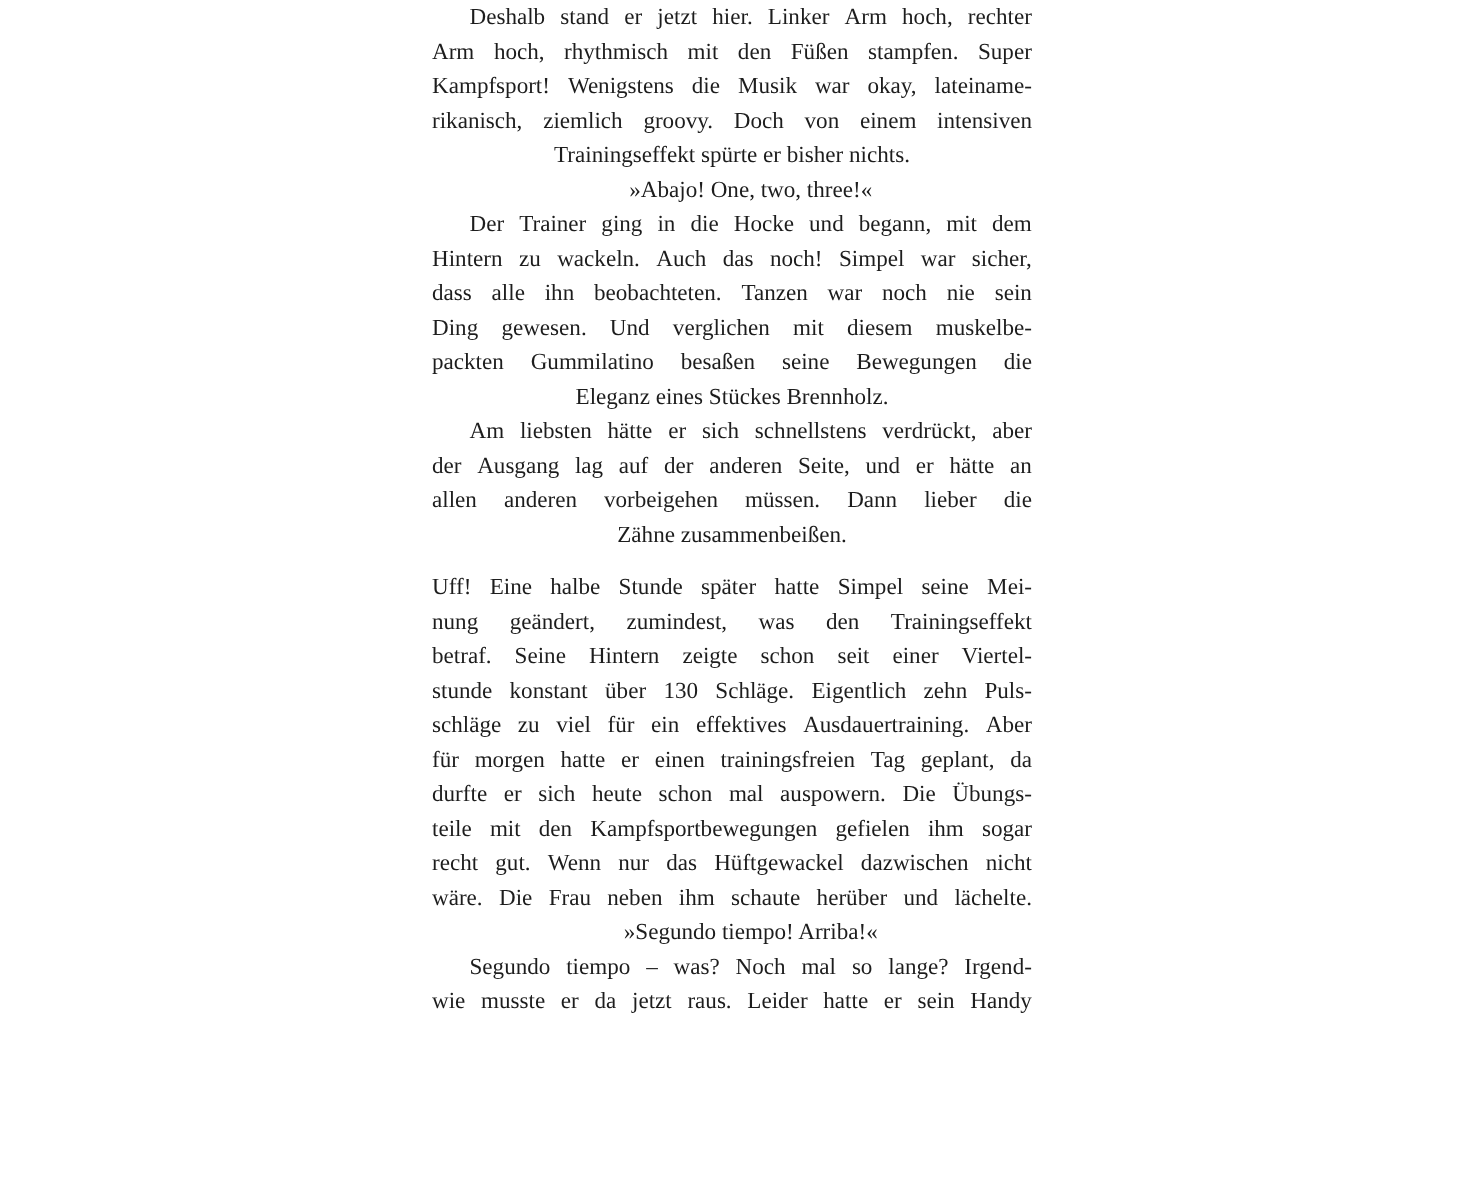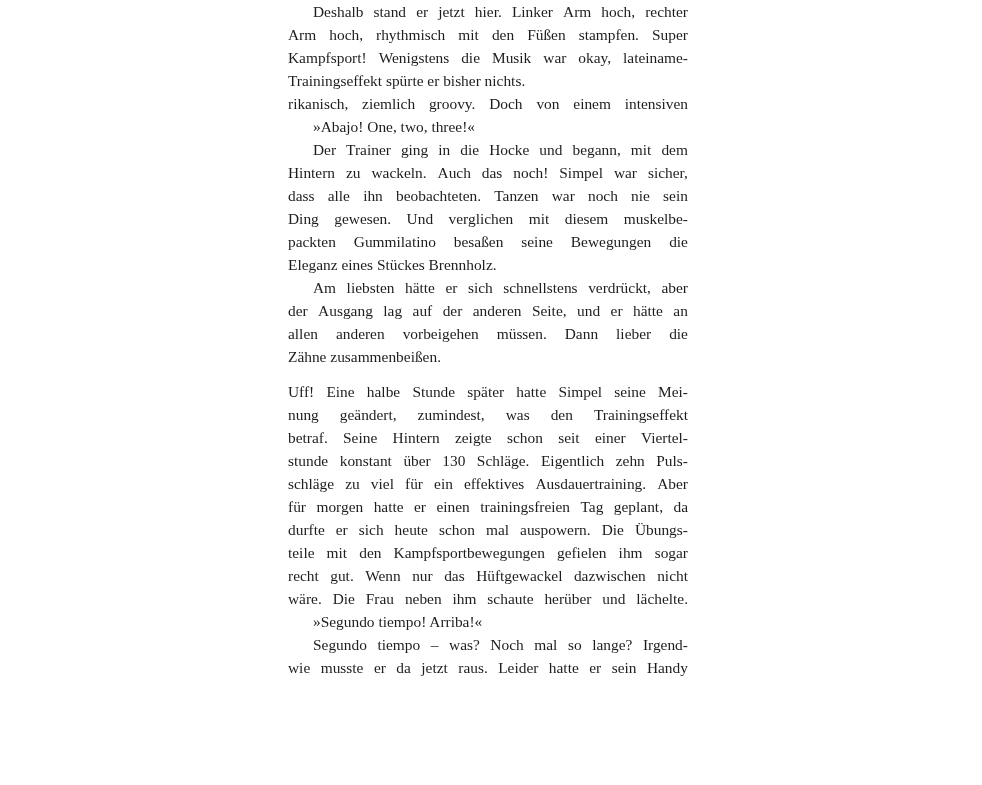--- a/index.html
+++ b/index.html
@@ -24,21 +24,21 @@
     top: 0;
     width: 400px;
     font-size: 15.4px;
   }
   .para { margin: 0; }
   .para.break-before { margin-top: 12px; }
   .line {
     height: 23px;
     line-height: 23px;
     white-space: nowrap;
-    text-align: left;
+    text-align: center;
   }
   .line.just {
     display: flex;
     justify-content: space-between;
     white-space: normal;
   }
   .line.just span { display: inline-block; white-space: nowrap; }
   .line.indent { padding-left: 25px; }
   #page-number {
     position: absolute;
@@ -79,30 +79,30 @@
         </div>
         <div class="line just">
           <span>Kampfsport!</span>
           <span>Wenigstens</span>
           <span>die</span>
           <span>Musik</span>
           <span>war</span>
           <span>okay,</span>
           <span>lateiname-</span>
         </div>
-        <div class="line">Trainingseffekt spürte er bisher nichts.</div>
         <div class="line just">
           <span>rikanisch,</span>
           <span>ziemlich</span>
           <span>groovy.</span>
           <span>Doch</span>
           <span>von</span>
           <span>einem</span>
           <span>intensiven</span>
         </div>
+        <div class="line">Trainingseffekt spürte er bisher nichts.</div>
       </div>
       <div class="para">
         <div class="line indent">»Abajo! One, two, three!«</div>
       </div>
       <div class="para">
         <div class="line just indent">
           <span>Der</span>
           <span>Trainer</span>
           <span>ging</span>
           <span>in</span>

